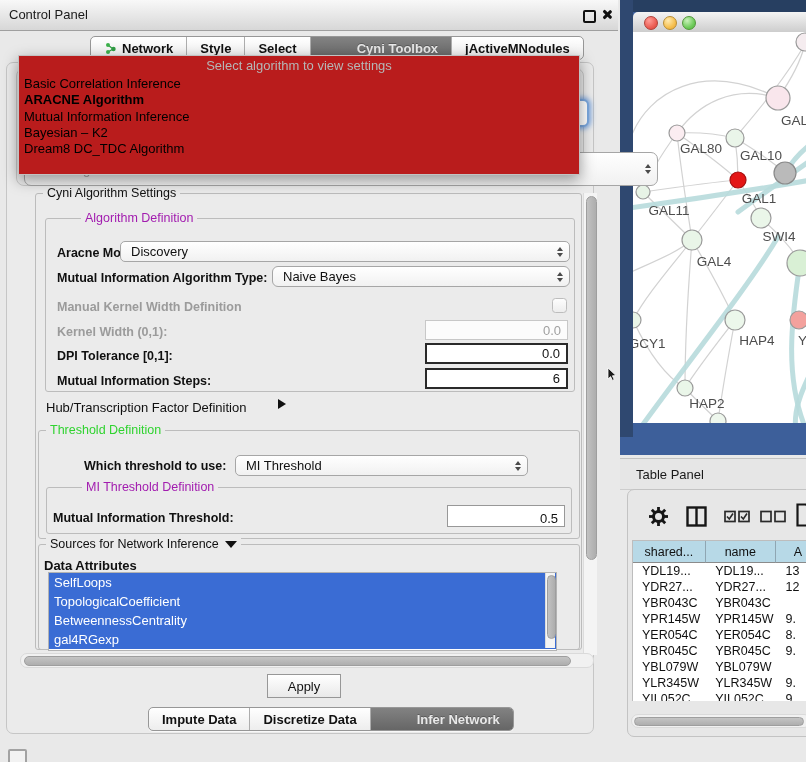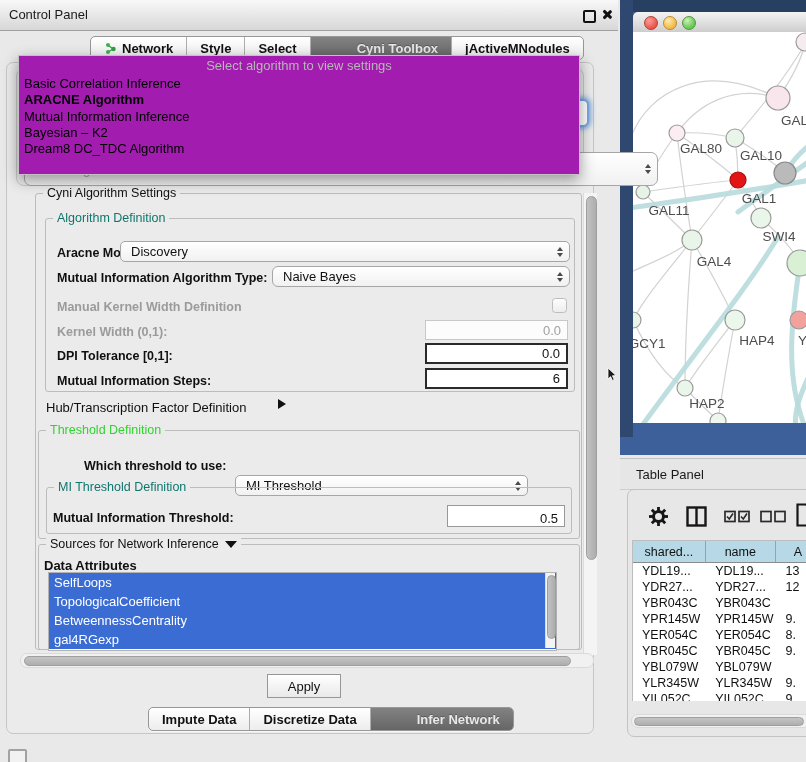--- a/index.html
+++ b/index.html
@@ -29,21 +29,21 @@
 
   
   .seg{display:flex;height:22px;border:1px solid #979797;border-radius:5px;overflow:hidden;
     background:linear-gradient(#ffffff,#ededed);box-shadow:0 1px 0 rgba(255,255,255,.7);}
   .segitem{display:flex;align-items:center;gap:5px;padding:0 13px;font-size:13px;font-weight:bold;
     color:#111;border-left:1px solid #adadad;white-space:nowrap;}
   .segitem:first-child{border-left:none;}
   .segitem.sel{background:linear-gradient(#828282,#666666);color:#e9e9e9;text-shadow:0 -1px 0 rgba(0,0,0,.25);padding-left:46px;}
 
   
-  #algo-popup{left:18px;top:55px;width:560px;height:118px;background:#a21caf;
+  #algo-popup{left:18px;top:55px;width:560px;height:118px;background:#b91c1c;
     border:1px solid #c2c2c2;box-shadow:0 5px 14px rgba(0,0,0,.4);z-index:50;}
   .popup-placeholder{height:20px;line-height:20px;text-align:center;color:#b6b6b6;font-size:13px;}
   .popup-item{height:16.3px;line-height:16.3px;font-size:13px;padding-left:5px;color:#000;white-space:nowrap;}
   .popup-item.bold{font-weight:bold;}
 
   
   .combo{position:absolute;background:linear-gradient(#ffffff,#f1f1f1);border:1px solid #a6a6a6;
     border-radius:5px;font-size:13px;color:#111;display:flex;align-items:center;padding:0 22px 0 10px;}
   .combo .stepper{position:absolute;right:6px;top:50%;transform:translateY(-50%);}
   .tri{width:0;height:0;display:block;}
@@ -52,21 +52,21 @@
   .tri.right{border-top:5.5px solid transparent;border-bottom:5.5px solid transparent;border-left:8px solid #101010;}
   .tri.downbig{border-left:6px solid transparent;border-right:6px solid transparent;border-top:7.5px solid #101010;}
 
   #hidden-combo{left:24px;top:152px;width:552px;height:32px;border-radius:7px;color:#a6a6a6;padding-left:58px;z-index:1;}
   #focus-combo{left:545px;top:99px;width:40px;height:24px;border-radius:6px;background:#fff;
     border:2px solid #7ba7dd;box-shadow:0 0 5px 2px rgba(98,150,220,.8);z-index:1;}
 
   
   .group{position:absolute;border:1px solid #bcbcbc;border-radius:3px;}
   .legend{position:absolute;top:-8px;left:7px;background:#ebebeb;padding:0 4px;font-size:12.5px;color:#111;white-space:nowrap;}
-  .legend.blue{color:#0f766e;}
+  .legend.blue{color:#a21caf;margin-left:28px;}
   .legend.green{color:#2fd32f;}
   .legend.withicon{display:flex;align-items:center;gap:6px;}
 
   .lbl{position:absolute;font-size:12.5px;font-weight:bold;color:#101010;white-space:nowrap;}
   .lbl.dis{color:#9b9b9b;}
   .lbl.plain{font-weight:normal;font-size:13px;}
 
   .field{position:absolute;background:#fff;border:1px solid #989898;font-size:13px;color:#111;
     display:flex;align-items:center;justify-content:flex-end;padding:0 6px;box-sizing:border-box;}
   .field.strong{border:2px solid #2a2a2a;}
@@ -214,21 +214,21 @@
   <span>6</span>
 </div>
 
 <span class="lbl plain" style="left:46px;top:400px;">Hub/Transcription Factor Definition</span>
 <i class="tri right abs" style="left:278px;top:399px;"></i>
 
 <div class="group" style="left:38px;top:430px;width:540px;height:107px;">
   <span class="legend green">Threshold Definition</span>
 </div>
 <span class="lbl" style="left:84px;top:459px;">Which threshold to use:</span>
-<div class="combo" style="left:235px;top:475px;width:293px;height:21px;box-sizing:border-box;">
+<div class="combo" style="left:235px;top:455px;width:293px;height:21px;box-sizing:border-box;">
   <span>MI Threshold</span>
   <span class="stepper">
       <i class="tri up"></i>
       <i class="tri down"></i>
     </span>
 </div>
 <div class="group" style="left:46px;top:487px;width:524px;height:45px;">
   <span class="legend blue">MI Threshold Definition</span>
 </div>
 <span class="lbl" style="left:53px;top:511px;">Mutual Information Threshold:</span>

